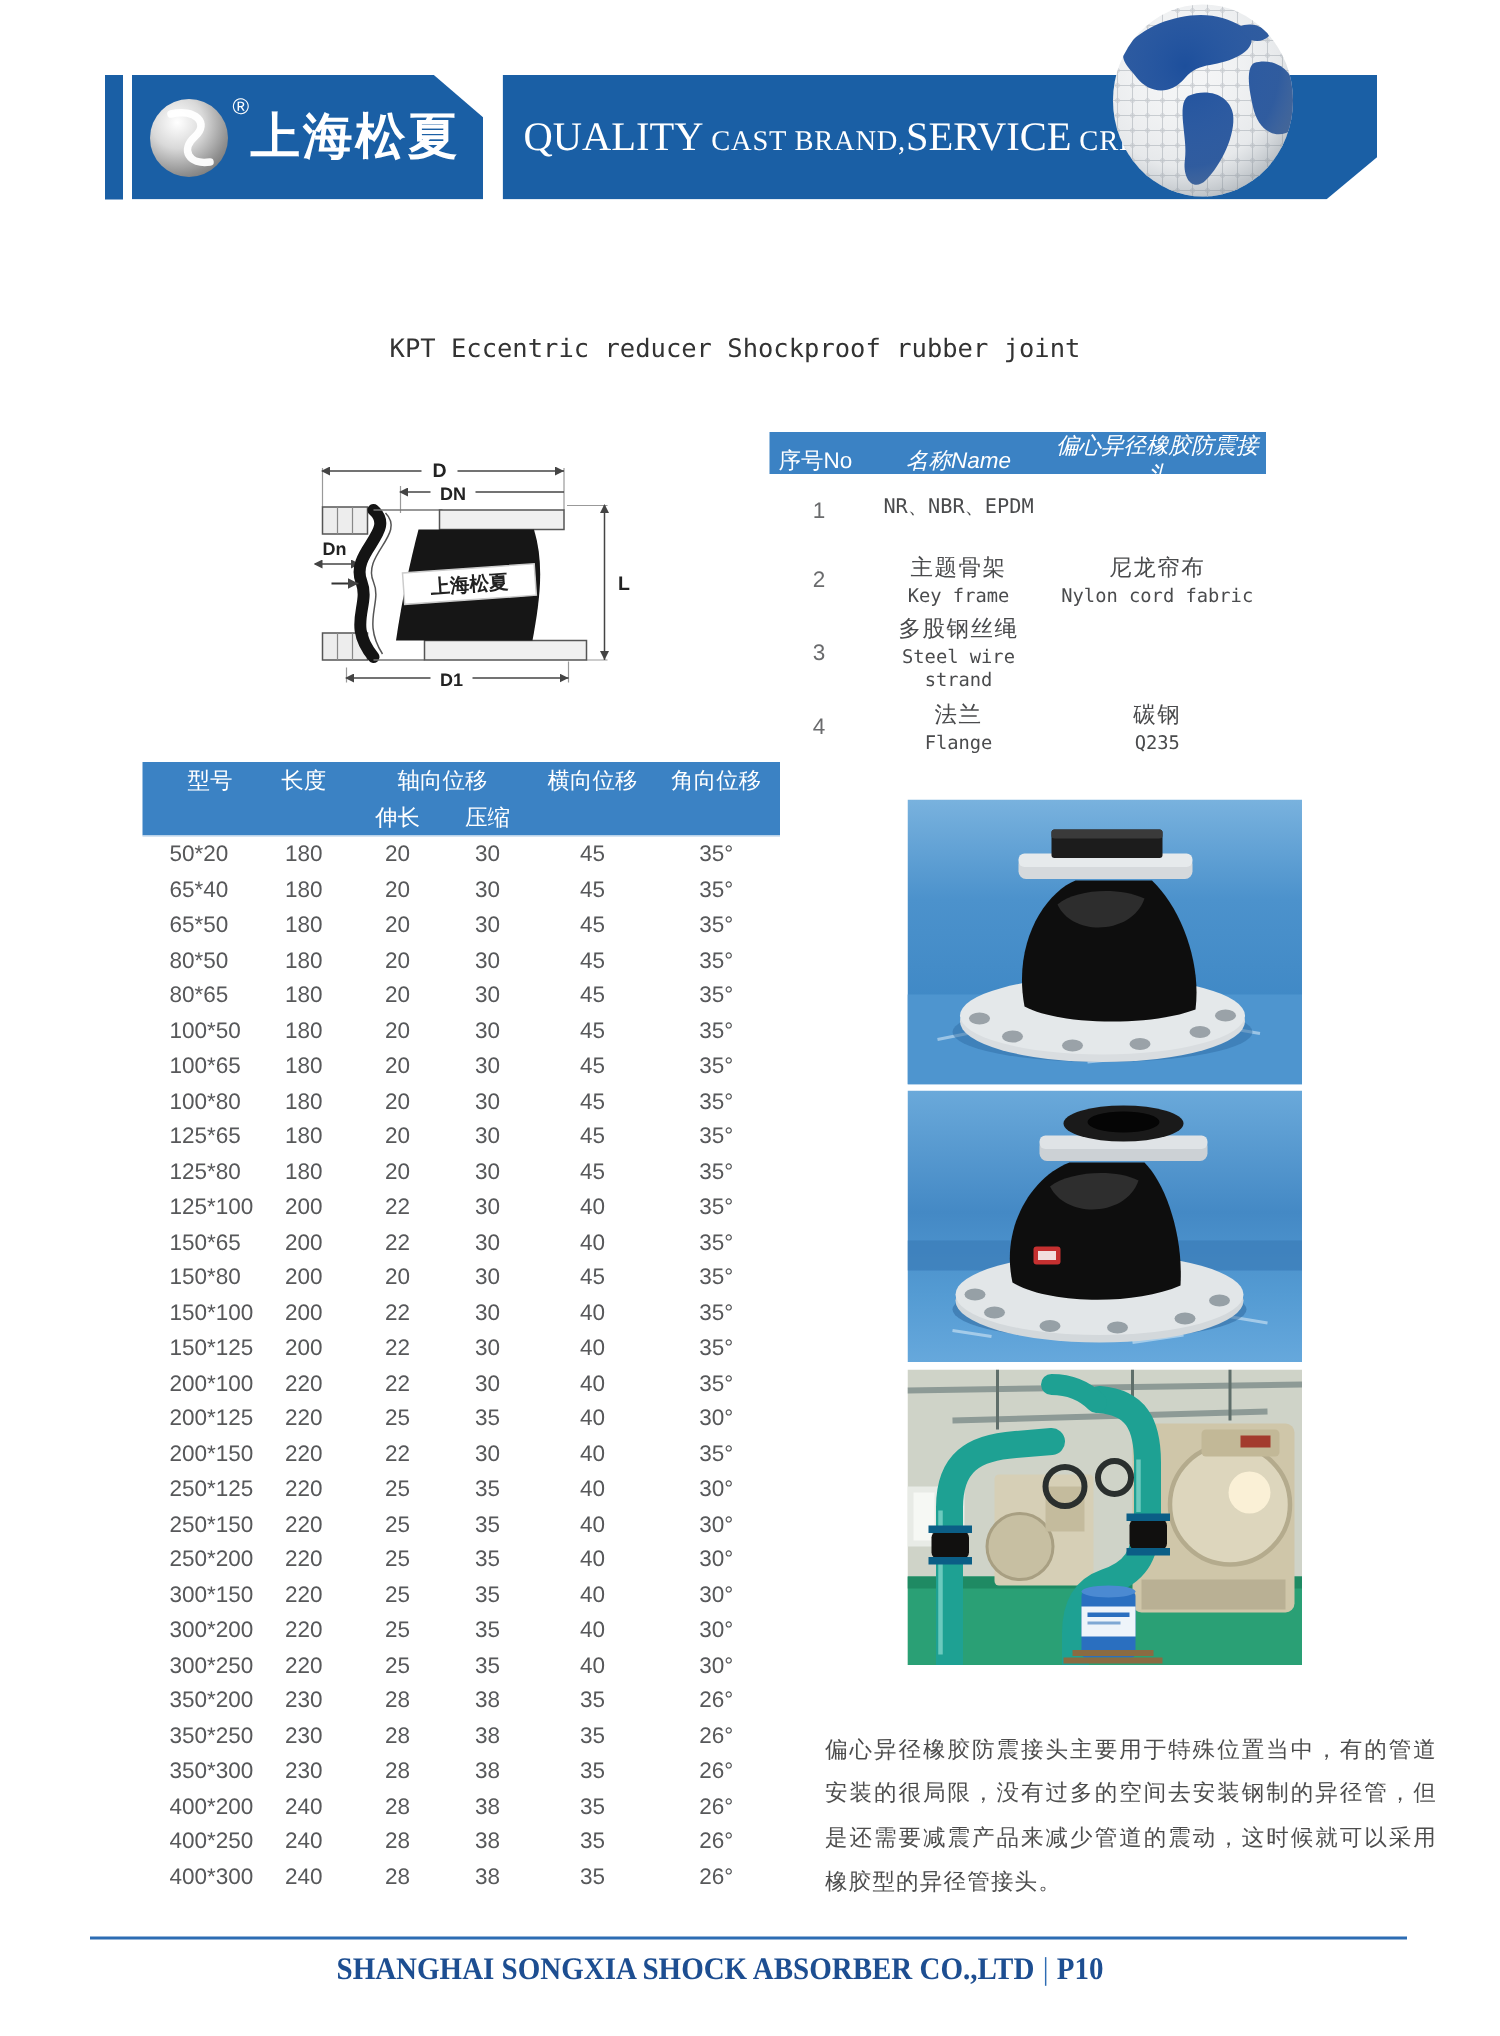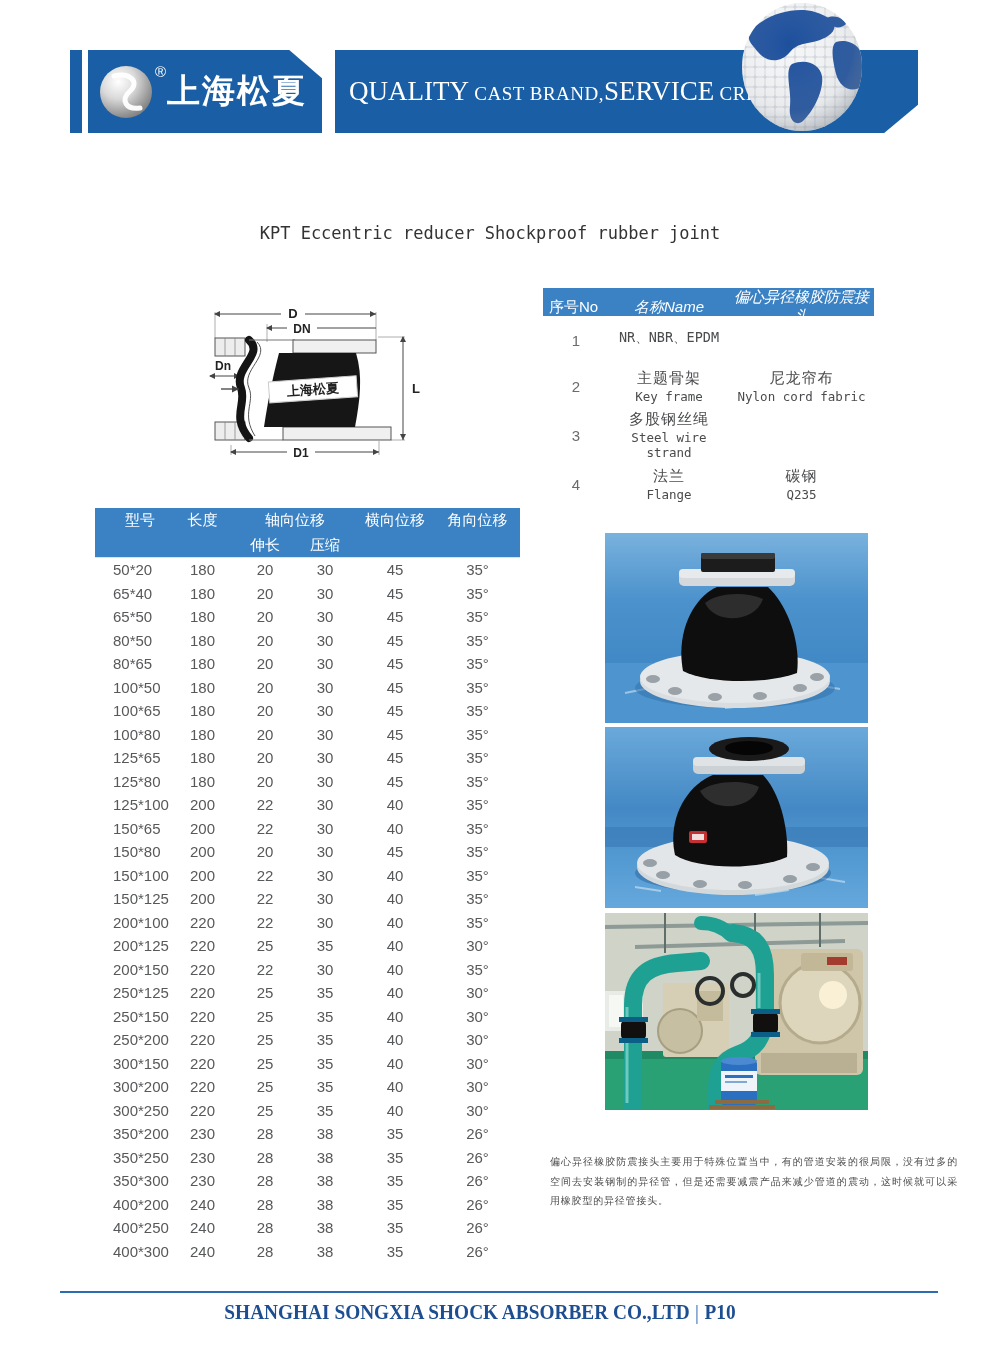--- a/index.html
+++ b/index.html
@@ -29,21 +29,21 @@
   
   .title-cn { position:absolute; left:0; top:172px; width:980px; text-align:center;
               font-size:30px; font-weight:bold; color:#222; letter-spacing:1px; }
   .title-en { position:absolute; left:0; top:223px; width:980px; text-align:center;
               font-family:"DejaVu Sans Mono",monospace; font-size:17px; color:#333; }
 
   
   .diagram { position:absolute; left:183px; top:288px; width:302px; height:215px; }
 
   
-  .mat-table { position:absolute; left:543px; top:288px; width:331px; }
+  .mat-table { position:absolute; left:513px; top:288px; width:331px; }
   .mat-head { display:grid; grid-template-columns:66px 120px 145px; background:#3B82C4; height:28px;
               align-items:center; color:#fff; font-size:15px; }
   .mat-head .h0 { padding-left:6px; }
   .mat-head .h1, .mat-head .h2 { text-align:center;font-style:italic; }
   .mrow { display:grid; grid-template-columns:66px 120px 145px; min-height:46px; align-items:center; padding-top:2px; }
   .mno { text-align:center; color:#6a6b6d; font-size:15px; }
   .mcell { text-align:center; }
   .mcell .cn { font-size:15px; color:#4a4b4d; letter-spacing:1px; }
   .mcell .cn.mono { font-family:"DejaVu Sans Mono",monospace; letter-spacing:0; font-size:13.5px; }
   .mcell .en { font-family:"DejaVu Sans Mono",monospace; font-size:12.5px; color:#4a4b4d; margin-top:1px; min-height:4px; }
@@ -62,21 +62,21 @@
   .srow .sc1,.srow .sc2,.srow .sc3,.srow .sc4,.srow .sc5 { text-align:center; }
 
   
   .photo { position:absolute; left:605px; width:263px; }
   .photo svg { display:block; }
   .photo1 { top:533px; height:190px; }
   .photo2 { top:727px; height:181px; }
   .photo3 { top:913px; height:197px; }
 
   
-  .desc { position:absolute; left:550px; top:1152px; width:408px; font-size:10px; color:#4d4d4d;
+  .desc { position:absolute; left:550px; top:1152px; width:408px; font-size:15px; color:#4d4d4d;
           line-height:1.95; letter-spacing:0.8px; text-align:justify; }
 
   
   .footer-line { position:absolute; left:60px; top:1291px; width:878px; height:2px; background:#2D6CB3; }
   .footer-text { position:absolute; left:0; top:1300px; width:960px; text-align:center;
                  font-family:"Liberation Serif",serif; font-weight:bold; color:#1D4E91; font-size:21px;
                  transform:scaleX(0.92); letter-spacing:0px; }
   .footer-text .sep { color:#2D6CB3; font-weight:normal; padding:0 6px; }
 </style>
 </head>

